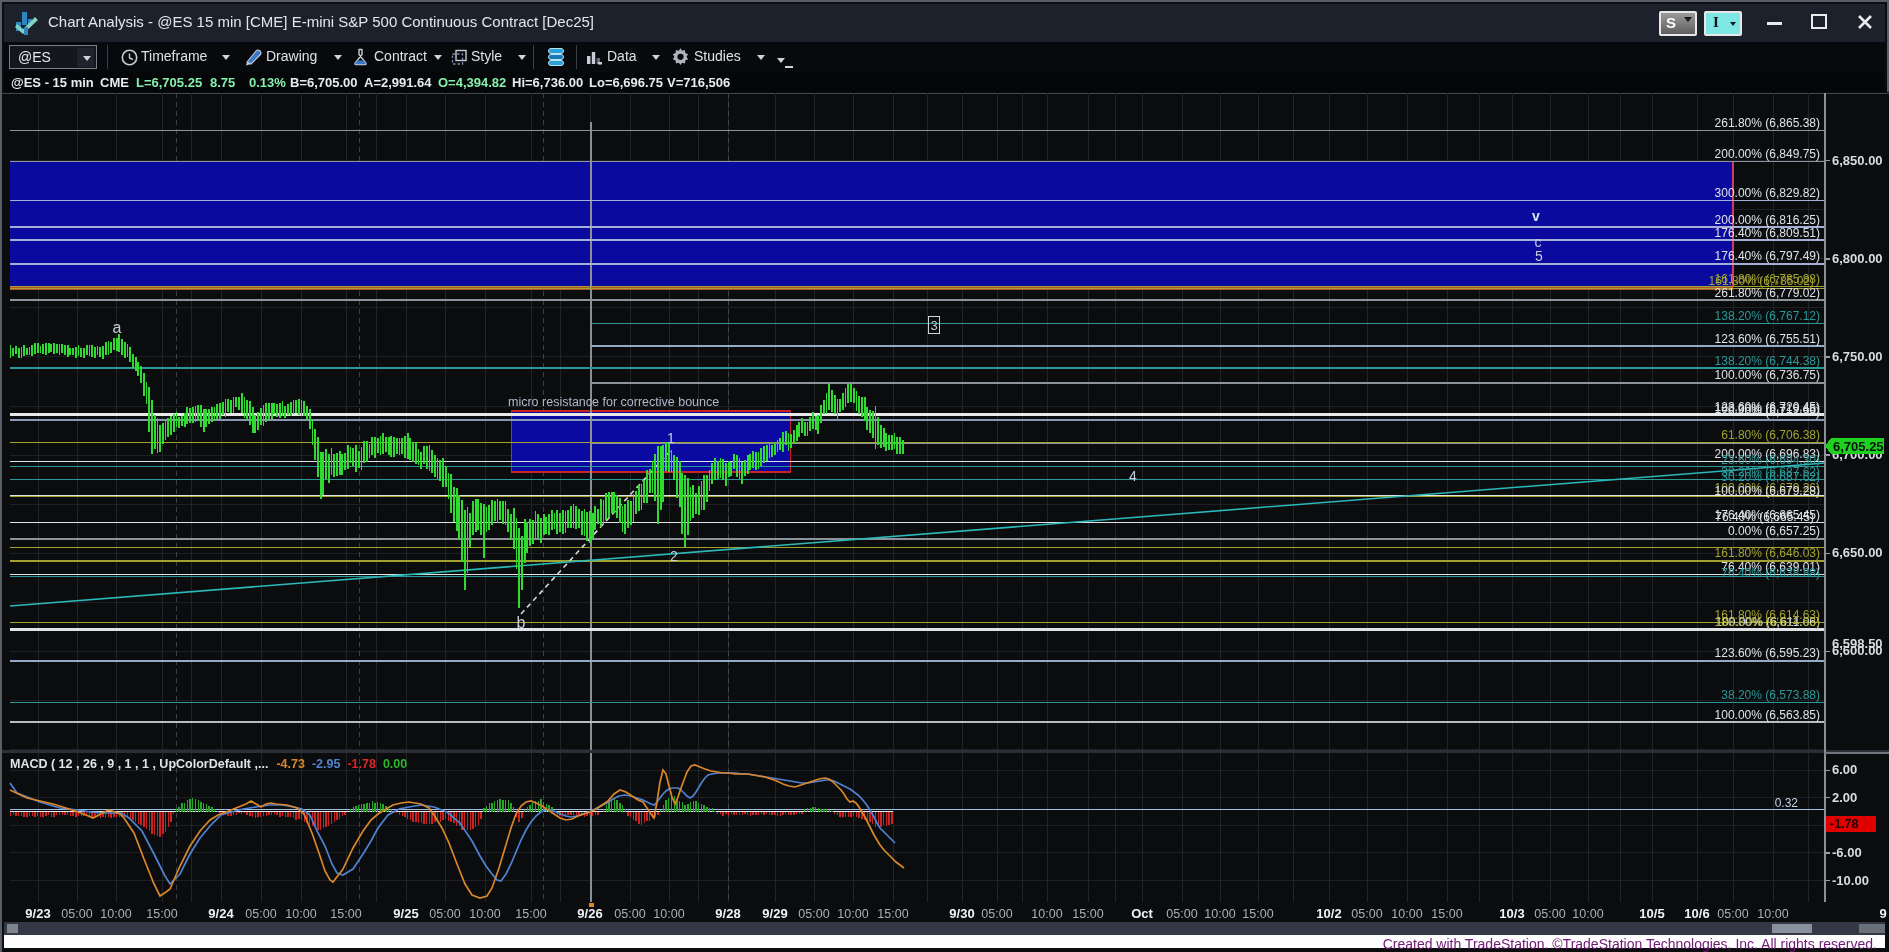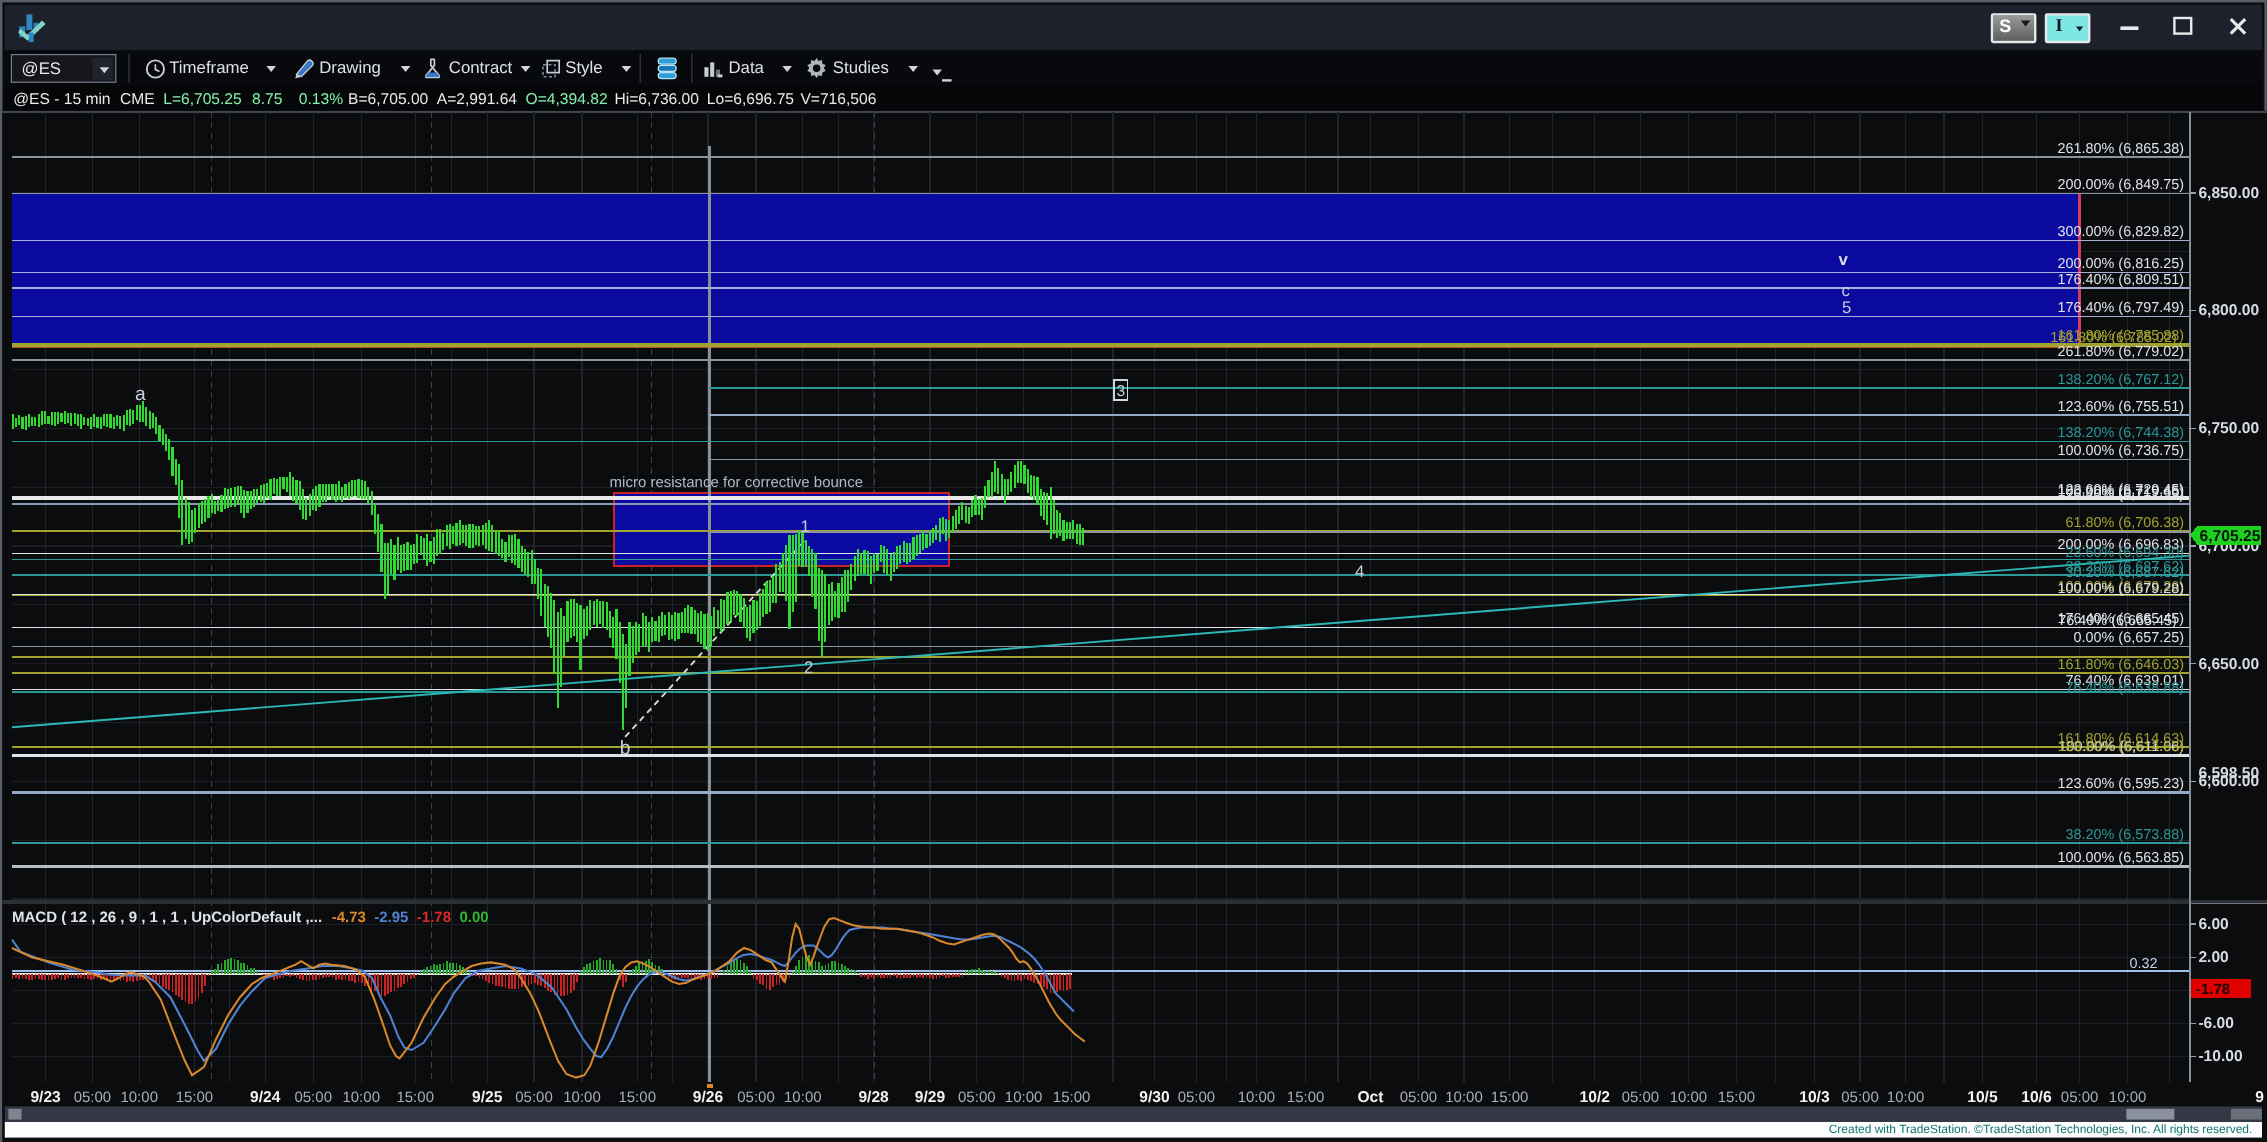--- a/index.html
+++ b/index.html
@@ -4,35 +4,36 @@
 html,body{width:1889px;height:952px;background:#000;overflow:hidden;
 font-family:"Liberation Sans",sans-serif}
 #win{position:absolute;inset:0;border:2px solid #585d68;background:#0b0c0e}
 #title{position:absolute;left:2px;top:2px;right:2px;height:38px;background:#1d212b}
 #title .txt{position:absolute;left:44px;top:9px;color:#e2e6ea;font-size:15px}
 #toolbar{position:absolute;left:2px;top:40px;right:2px;height:38px;background:#08090c;border-bottom:1px solid #23262d}
 .tbtxt{position:absolute;top:6px;color:#dde1e6;font-size:14px}
 .arr{position:absolute;top:13px;width:0;height:0;border-left:4px solid transparent;border-right:4px solid transparent;border-top:5px solid #d0d4da}
 .sep{position:absolute;top:3px;width:1px;height:24px;background:#3a3e46}
 #infobar{position:absolute;left:2px;top:70px;right:2px;height:20px;background:#050607}
-#infobar span{position:absolute;top:3px;font-size:13px;font-weight:normal;color:#e8eaec;white-space:pre}
+#infobar span{position:absolute;top:3px;font-size:13px;font-weight:bold;color:#e8eaec;white-space:pre}
 #infobar .g{color:#86efac}
 #scroll{position:absolute;left:2px;top:920px;right:2px;height:13px;background:#343845}
 #status{position:absolute;left:2px;top:933px;right:2px;bottom:2px;background:#fdfdfd}
-#status div{position:absolute;right:8px;top:1px;color:#0f766e;font-size:10px}
+#status div{position:absolute;right:8px;top:1px;color:#701a75;font-size:14px}
 </style></head><body>
 <div id="win">
 <div id="title">
  <svg width="26" height="26" style="position:absolute;left:11px;top:6px" viewBox="0 0 26 26">
   <rect x="7" y="2" width="5" height="13" fill="#2e86c1"></rect>
   <rect x="1" y="12" width="5" height="9" fill="#2e86c1"></rect>
   <rect x="13" y="9" width="4" height="7" fill="#2e86c1"></rect>
   <path d="M2 14 L8 19 L20 7 L23 10 L8 24 L0 17 Z" fill="#7fd4c1"></path>
   <rect x="9" y="17" width="4" height="8" fill="#2e86c1"></rect>
  </svg>
+ <div class="txt">Chart Analysis - @ES 15 min [CME] E-mini S&amp;P 500 Continuous Contract [Dec25]</div>
  <div style="position:absolute;left:1655px;top:7px;width:38px;height:25px;background:linear-gradient(#9a9a9a,#5f5f5f);border:2px solid #e8e8e8;border-radius:2px">
    <span style="position:absolute;left:5px;top:1px;color:#fff;font-size:15px;font-weight:bold">S</span>
    <span style="position:absolute;right:3px;top:4px;width:0;height:0;border-left:4px solid transparent;border-right:4px solid transparent;border-top:5px solid #15181e"></span>
  </div>
  <div style="position:absolute;left:1700px;top:7px;width:38px;height:25px;background:#7ce7e3;border:2px solid #e8e8e8;border-radius:2px">
    <span style="position:absolute;left:7px;top:1px;color:#10141c;font-size:15px;font-weight:bold;font-family:'Liberation Serif',serif">I</span>
    <span style="position:absolute;right:4px;top:9px;width:0;height:0;border-left:3.5px solid transparent;border-right:3.5px solid transparent;border-top:4.5px solid #15181e"></span>
  </div>
  <div style="position:absolute;left:1763px;top:18px;width:15px;height:3px;background:#e8eaec"></div>
  <div style="position:absolute;left:1807px;top:10px;width:16px;height:15px;border:2px solid #e8eaec"></div>

